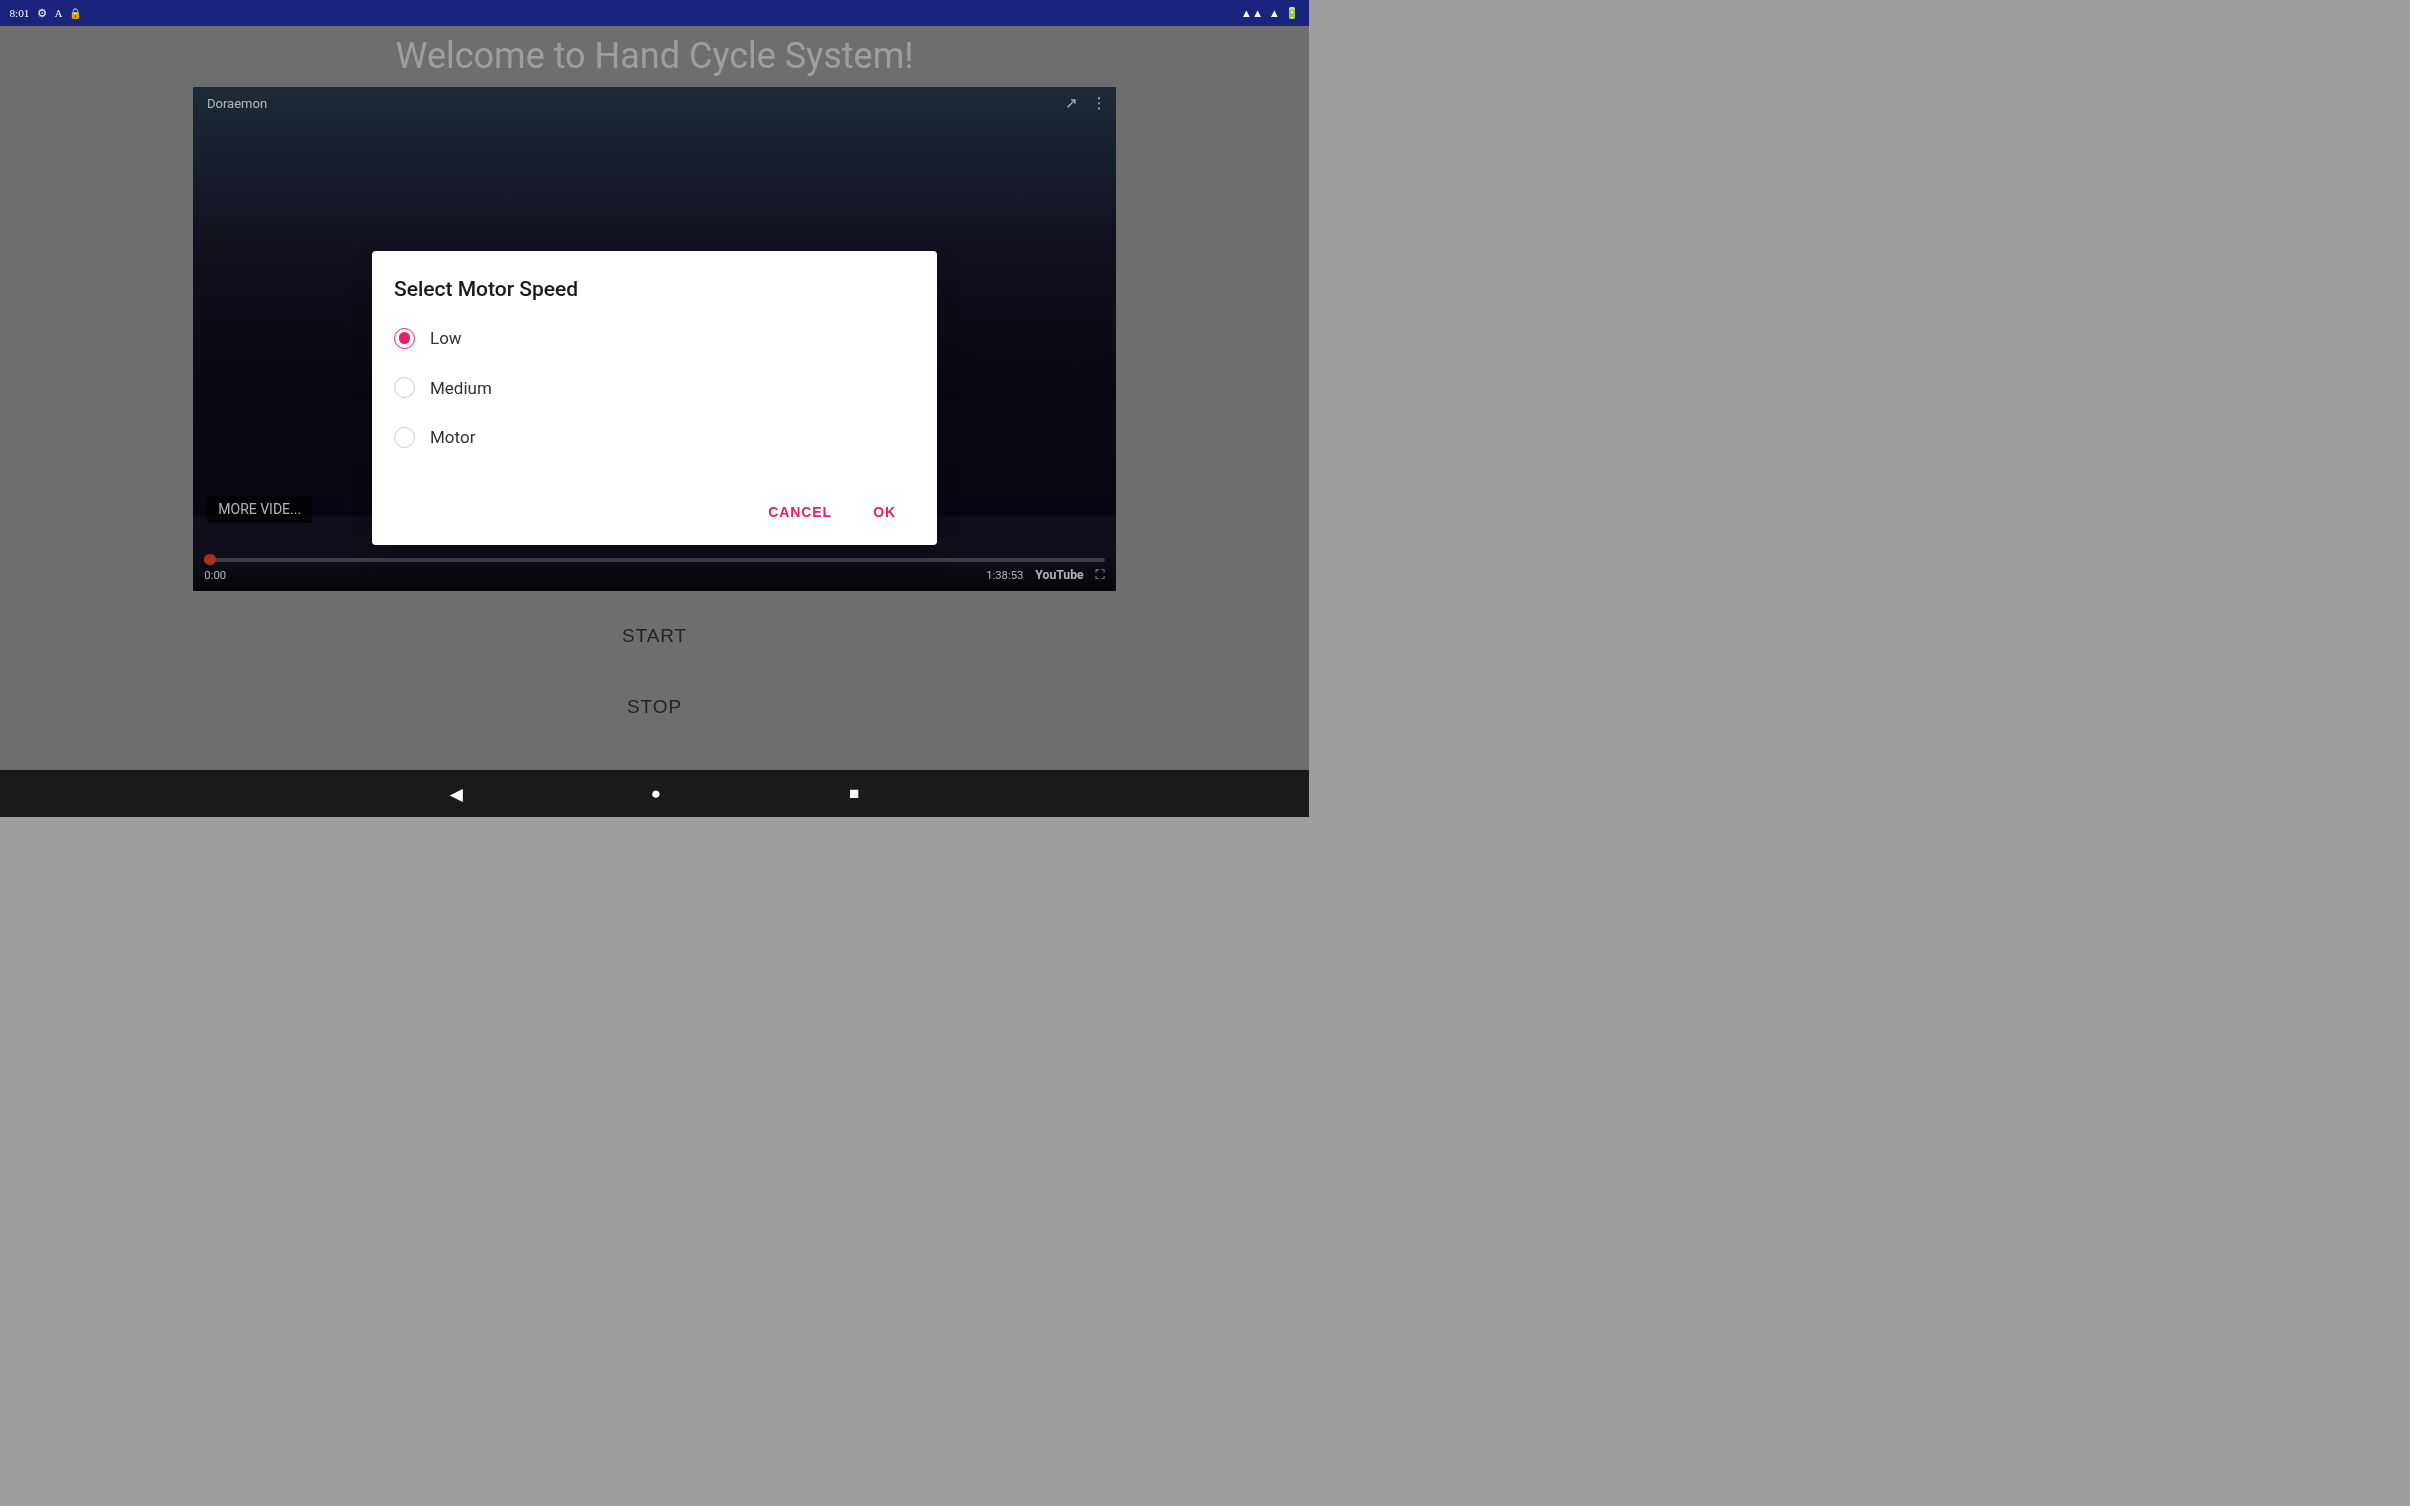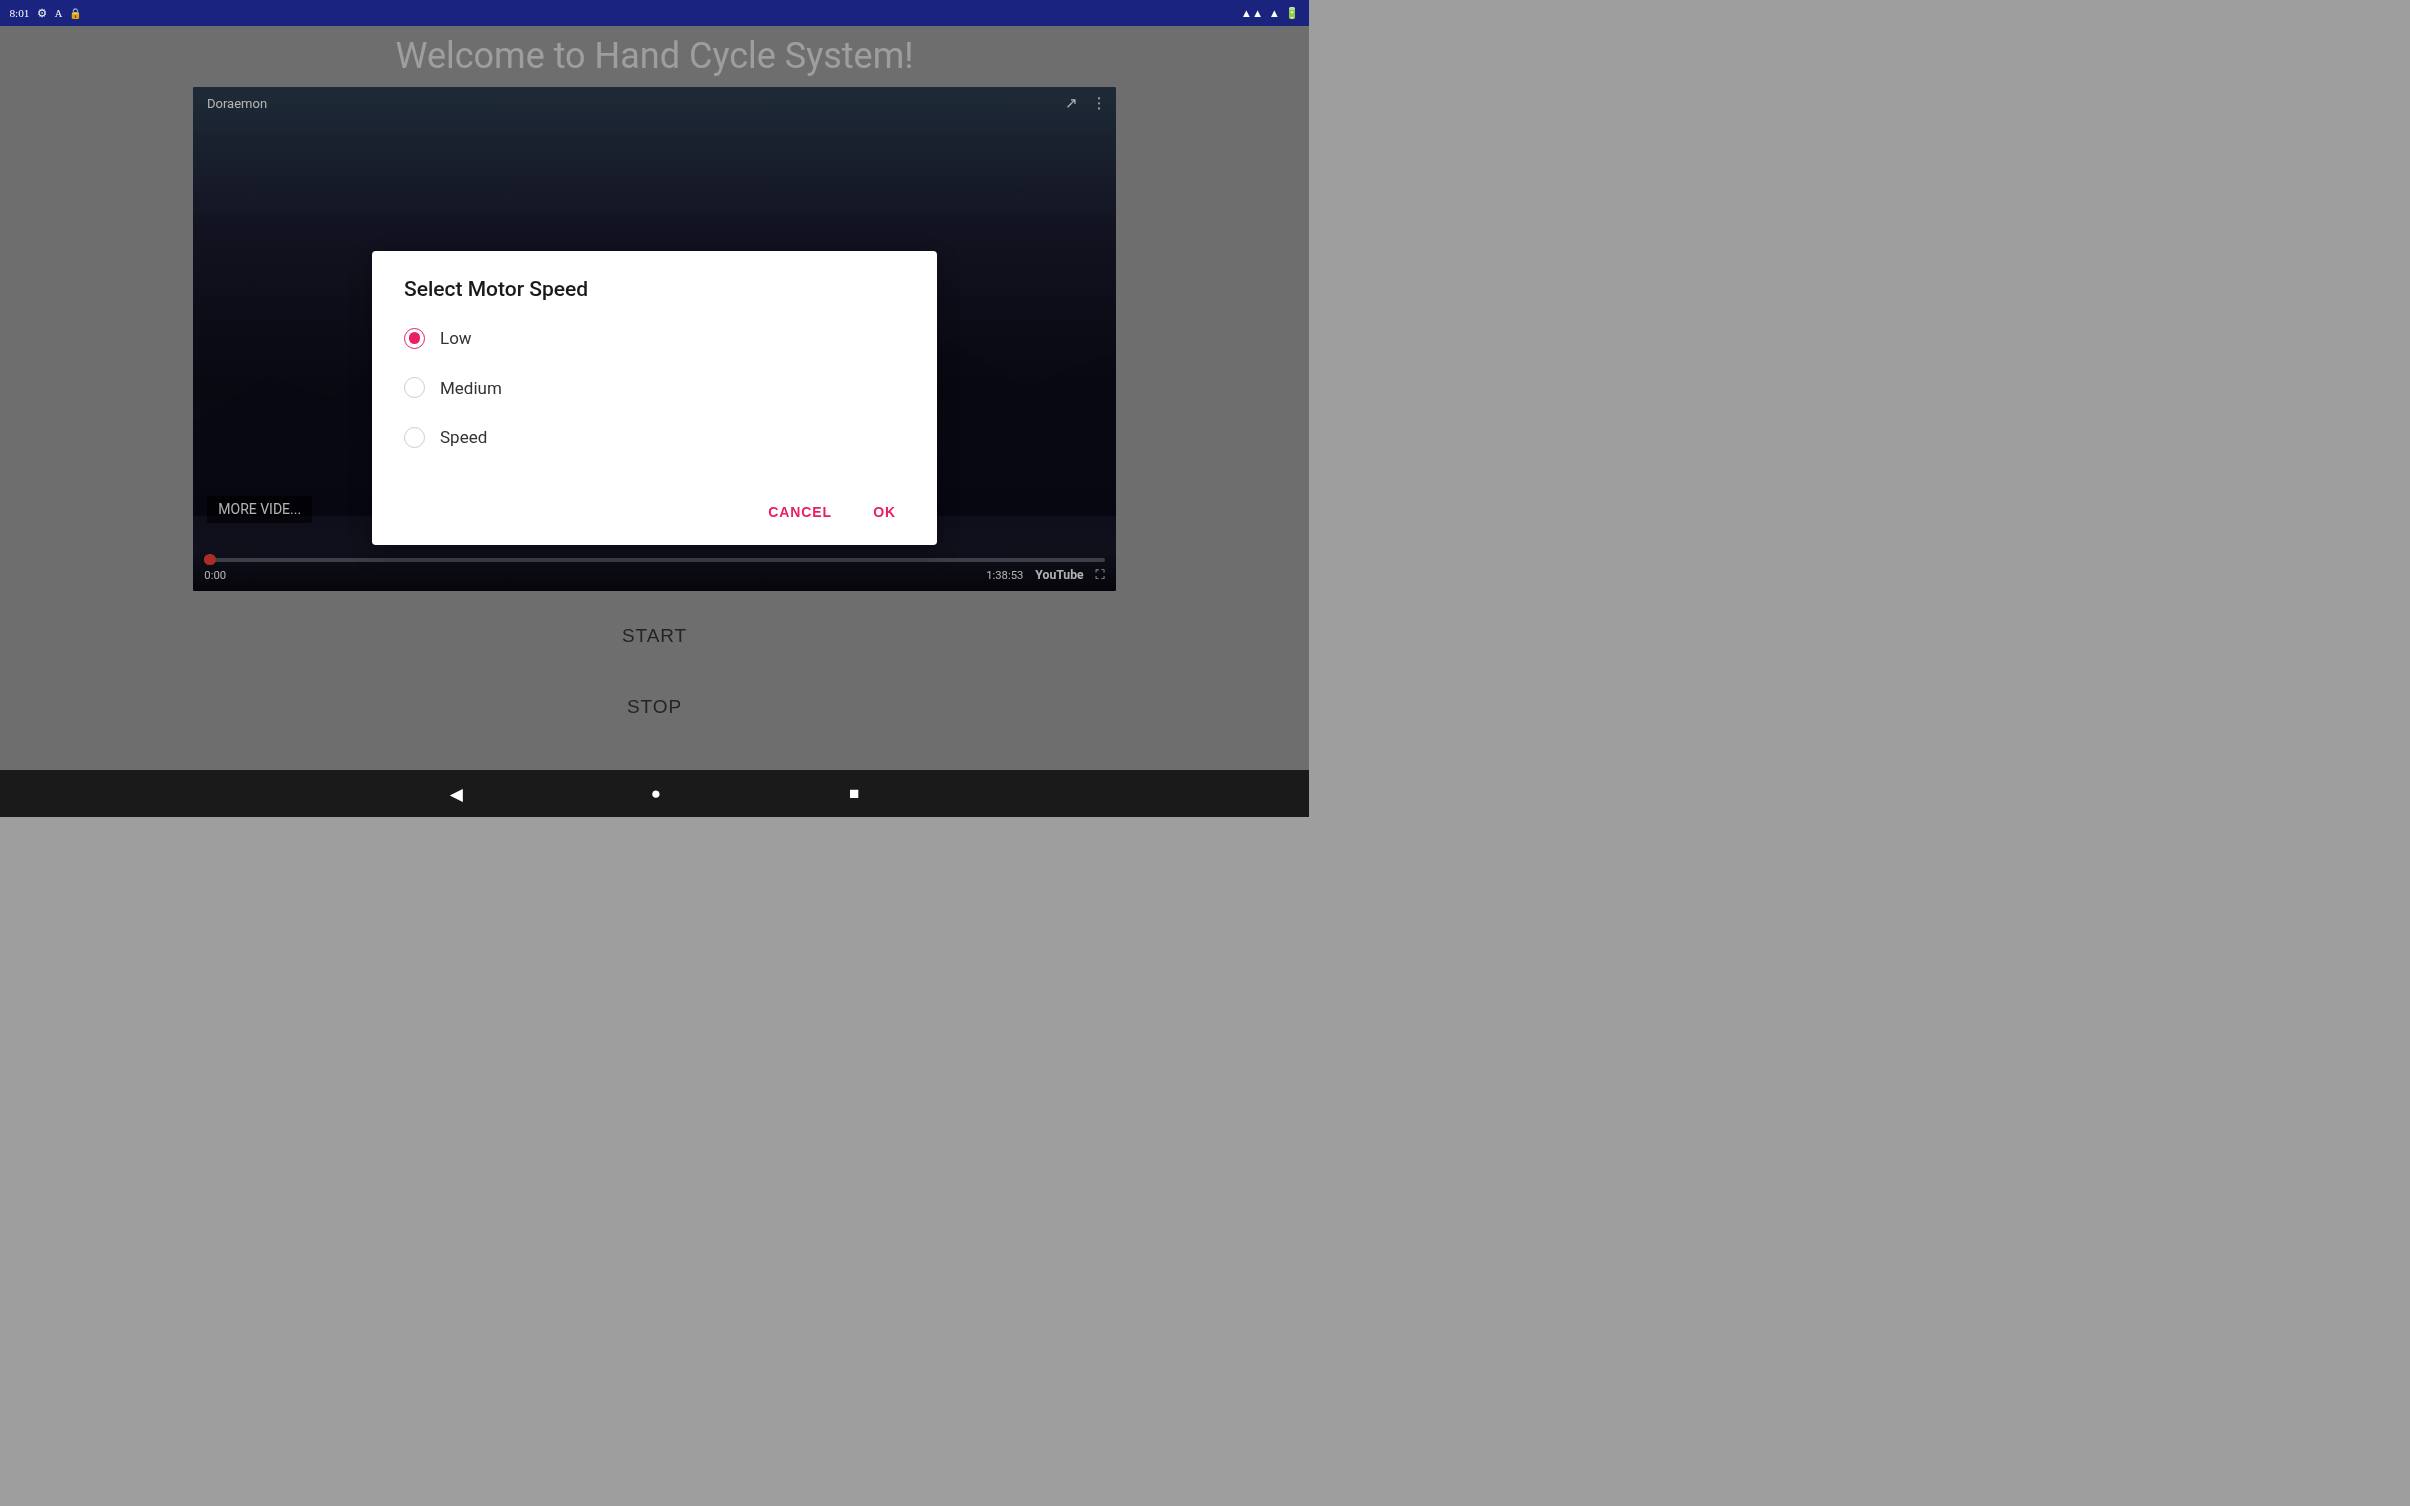--- a/index.html
+++ b/index.html
@@ -231,21 +231,21 @@
       align-items: center;
       justify-content: center;
       z-index: 50;
     }
 
     
     .dialog {
       width: 565px;
       background-color: white;
       border-radius: 3.8px;
-      padding: 26px 26px 15px 32px;
+      padding: 26px 26px 15px 22px;
       box-shadow: 0 7.5px 22.6px rgba(0,0,0,0.3);
     }
 
     .dialog-title {
       font-size: 21px;
       font-weight: 500;
       color: #1a1a1a;
       margin-bottom: 22.6px;
     }
 
@@ -371,21 +371,21 @@
           <span class="radio-label">Low</span>
         </div>
 
         <div class="radio-item">
           <div class="radio-circle"></div>
           <span class="radio-label">Medium</span>
         </div>
 
         <div class="radio-item">
           <div class="radio-circle"></div>
-          <span class="radio-label">Speed</span>
+          <span class="radio-label">Motor</span>
         </div>
       </div>
 
       <div class="dialog-actions">
         <button class="dialog-btn">CANCEL</button>
         <button class="dialog-btn">OK</button>
       </div>
     </div>
   </div>
 </div>

